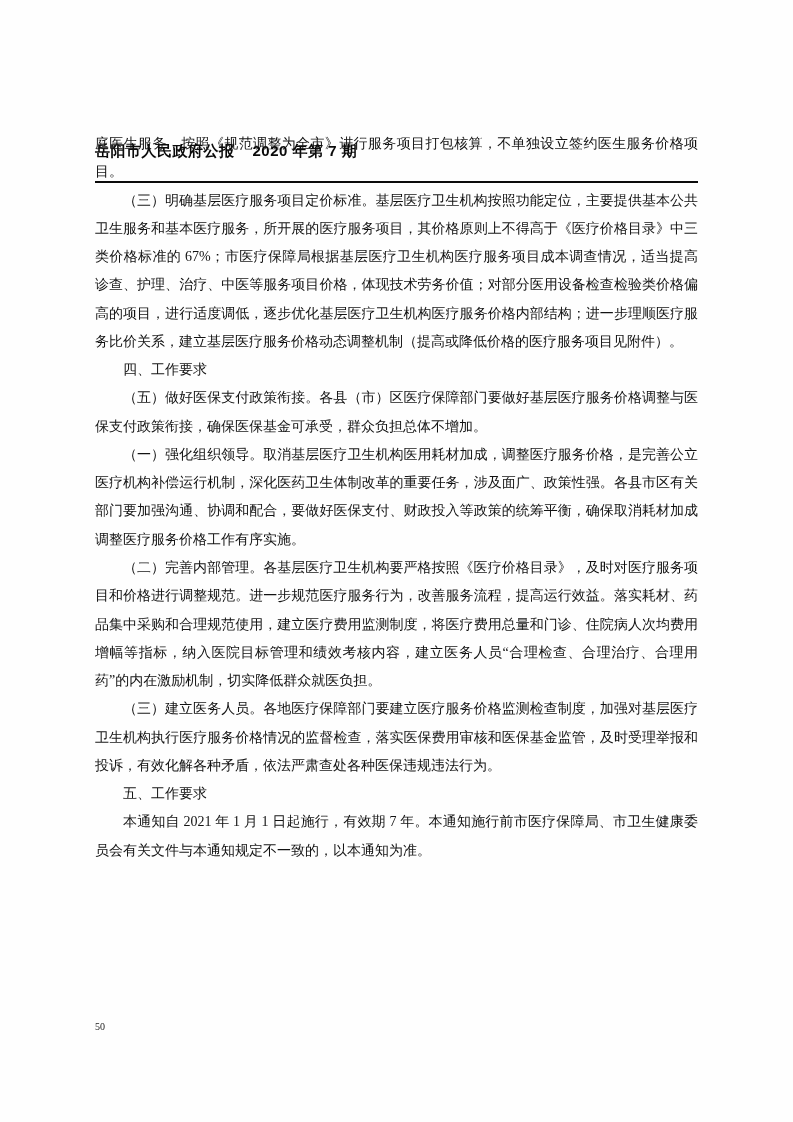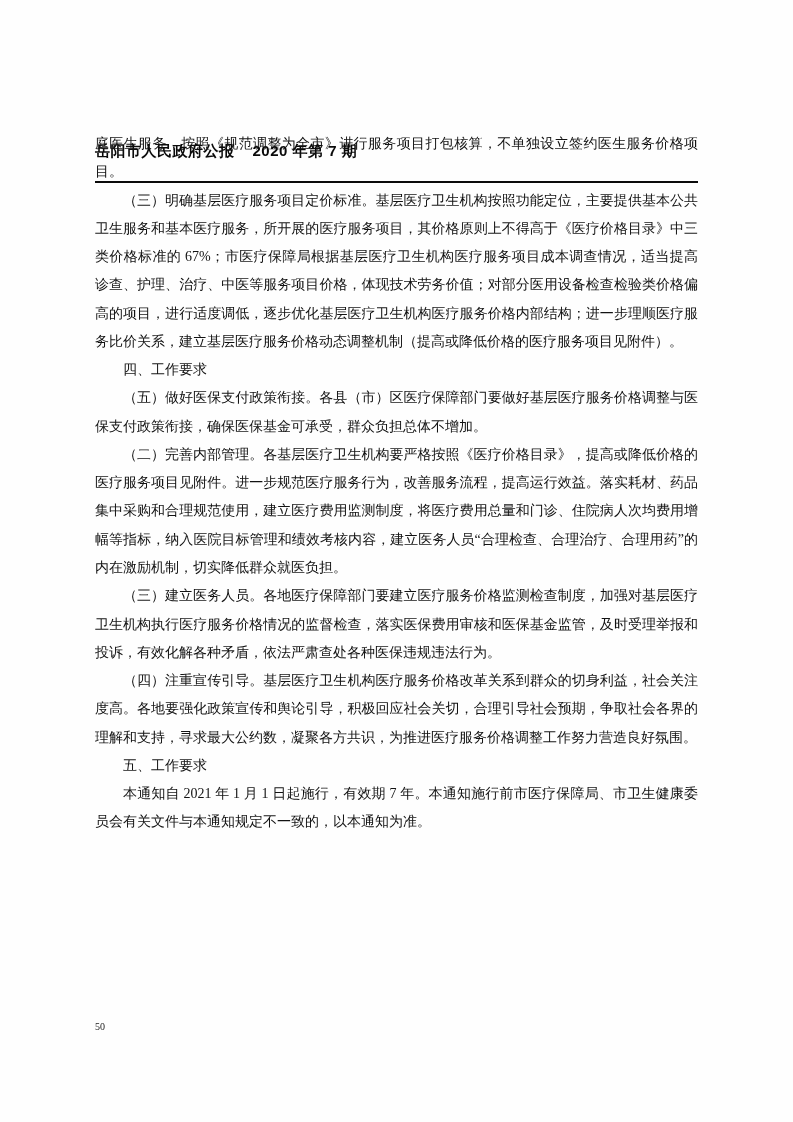--- a/index.html
+++ b/index.html
@@ -71,22 +71,22 @@
 
   <div class="page-header">
     <span>岳阳市人民政府公报</span><span class="issue">2020 年第 7 期</span>
   </div>
 
   <div class="doc-body">
       <p class="para continuation">庭医生服务，按照《规范调整为全市》进行服务项目打包核算，不单独设立签约医生服务价格项目。</p>
       <p class="para body">（三）明确基层医疗服务项目定价标准。基层医疗卫生机构按照功能定位，主要提供基本公共卫生服务和基本医疗服务，所开展的医疗服务项目，其价格原则上不得高于《医疗价格目录》中三类价格标准的 67%；市医疗保障局根据基层医疗卫生机构医疗服务项目成本调查情况，适当提高诊查、护理、治疗、中医等服务项目价格，体现技术劳务价值；对部分医用设备检查检验类价格偏高的项目，进行适度调低，逐步优化基层医疗卫生机构医疗服务价格内部结构；进一步理顺医疗服务比价关系，建立基层医疗服务价格动态调整机制（提高或降低价格的医疗服务项目见附件）。</p>
       <p class="para heading">四、工作要求</p>
       <p class="para body">（五）做好医保支付政策衔接。各县（市）区医疗保障部门要做好基层医疗服务价格调整与医保支付政策衔接，确保医保基金可承受，群众负担总体不增加。</p>
-      <p class="para body">（二）完善内部管理。各基层医疗卫生机构要严格按照《医疗价格目录》，提高或降低价格的医疗服务项目见附件。进一步规范医疗服务行为，改善服务流程，提高运行效益。落实耗材、药品集中采购和合理规范使用，建立医疗费用监测制度，将医疗费用总量和门诊、住院病人次均费用增幅等指标，纳入医院目标管理和绩效考核内容，建立医务人员“合理检查、合理治疗、合理用药”的内在激励机制，切实降低群众就医负担。</p>
+      <p class="para body">（一）强化组织领导。取消基层医疗卫生机构医用耗材加成，调整医疗服务价格，是完善公立医疗机构补偿运行机制，深化医药卫生体制改革的重要任务，涉及面广、政策性强。各县市区有关部门要加强沟通、协调和配合，要做好医保支付、财政投入等政策的统筹平衡，确保取消耗材加成调整医疗服务价格工作有序实施。</p>
+      <p class="para body">（二）完善内部管理。各基层医疗卫生机构要严格按照《医疗价格目录》，及时对医疗服务项目和价格进行调整规范。进一步规范医疗服务行为，改善服务流程，提高运行效益。落实耗材、药品集中采购和合理规范使用，建立医疗费用监测制度，将医疗费用总量和门诊、住院病人次均费用增幅等指标，纳入医院目标管理和绩效考核内容，建立医务人员“合理检查、合理治疗、合理用药”的内在激励机制，切实降低群众就医负担。</p>
       <p class="para body">（三）建立医务人员。各地医疗保障部门要建立医疗服务价格监测检查制度，加强对基层医疗卫生机构执行医疗服务价格情况的监督检查，落实医保费用审核和医保基金监管，及时受理举报和投诉，有效化解各种矛盾，依法严肃查处各种医保违规违法行为。</p>
-      <p class="para body">（四）注重宣传引导。基层医疗卫生机构医疗服务价格改革关系到群众的切身利益，社会关注度高。各地要强化政策宣传和舆论引导，积极回应社会关切，合理引导社会预期，争取社会各界的理解和支持，寻求最大公约数，凝聚各方共识，为推进医疗服务价格调整工作努力营造良好氛围。</p>
       <p class="para heading">五、工作要求</p>
       <p class="para body">本通知自 2021 年 1 月 1 日起施行，有效期 7 年。本通知施行前市医疗保障局、市卫生健康委员会有关文件与本通知规定不一致的，以本通知为准。</p>
     </div>
 
   <div class="page-number">50</div>
 
 </div>
 
 </body></html>

